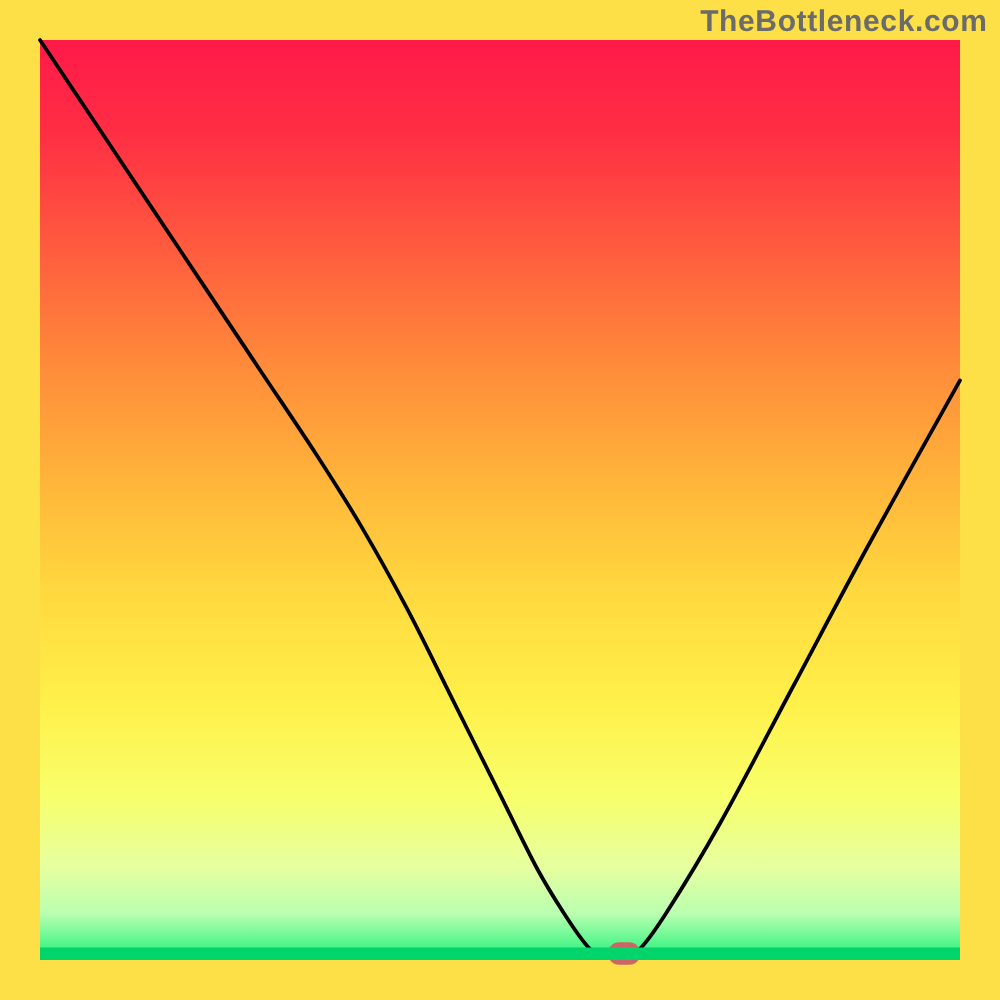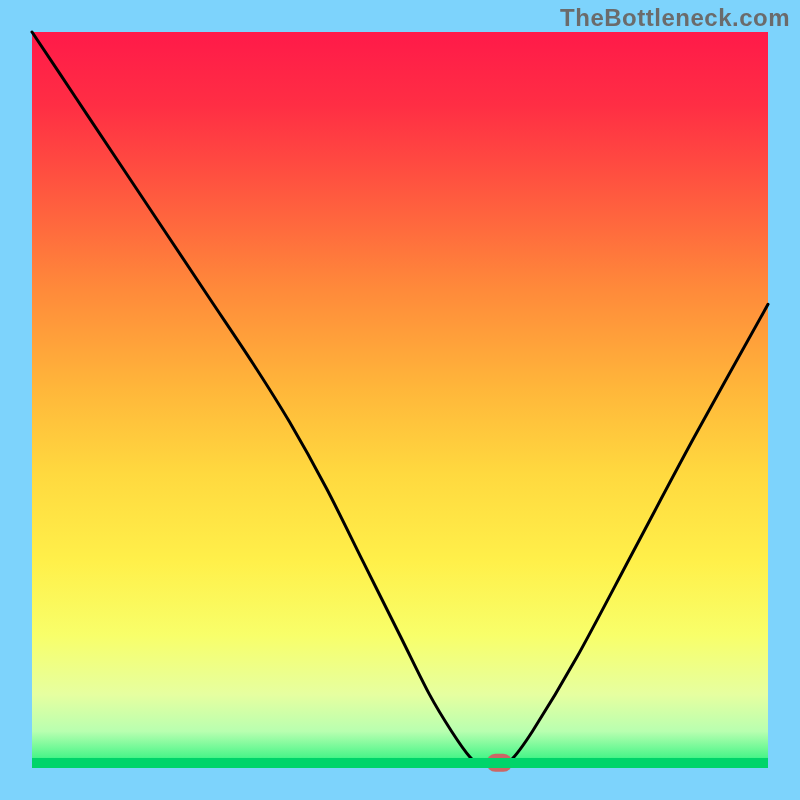--- a/index.html
+++ b/index.html
@@ -7,21 +7,21 @@
     padding: 0;
     width: 800px;
     height: 800px;
     background: #000;
     overflow: hidden;
   }
   .wrap {
     position: relative;
     width: 800px;
     height: 800px;
-    background: #7dd3fc;
+    background: #fde047;
   }
   .watermark {
     position: absolute;
     top: 4px;
     right: 10px;
     font-family: Arial, Helvetica, sans-serif;
     font-size: 24px;
     font-weight: bold;
     color: #6b6b6b;
     letter-spacing: 0.5px;

